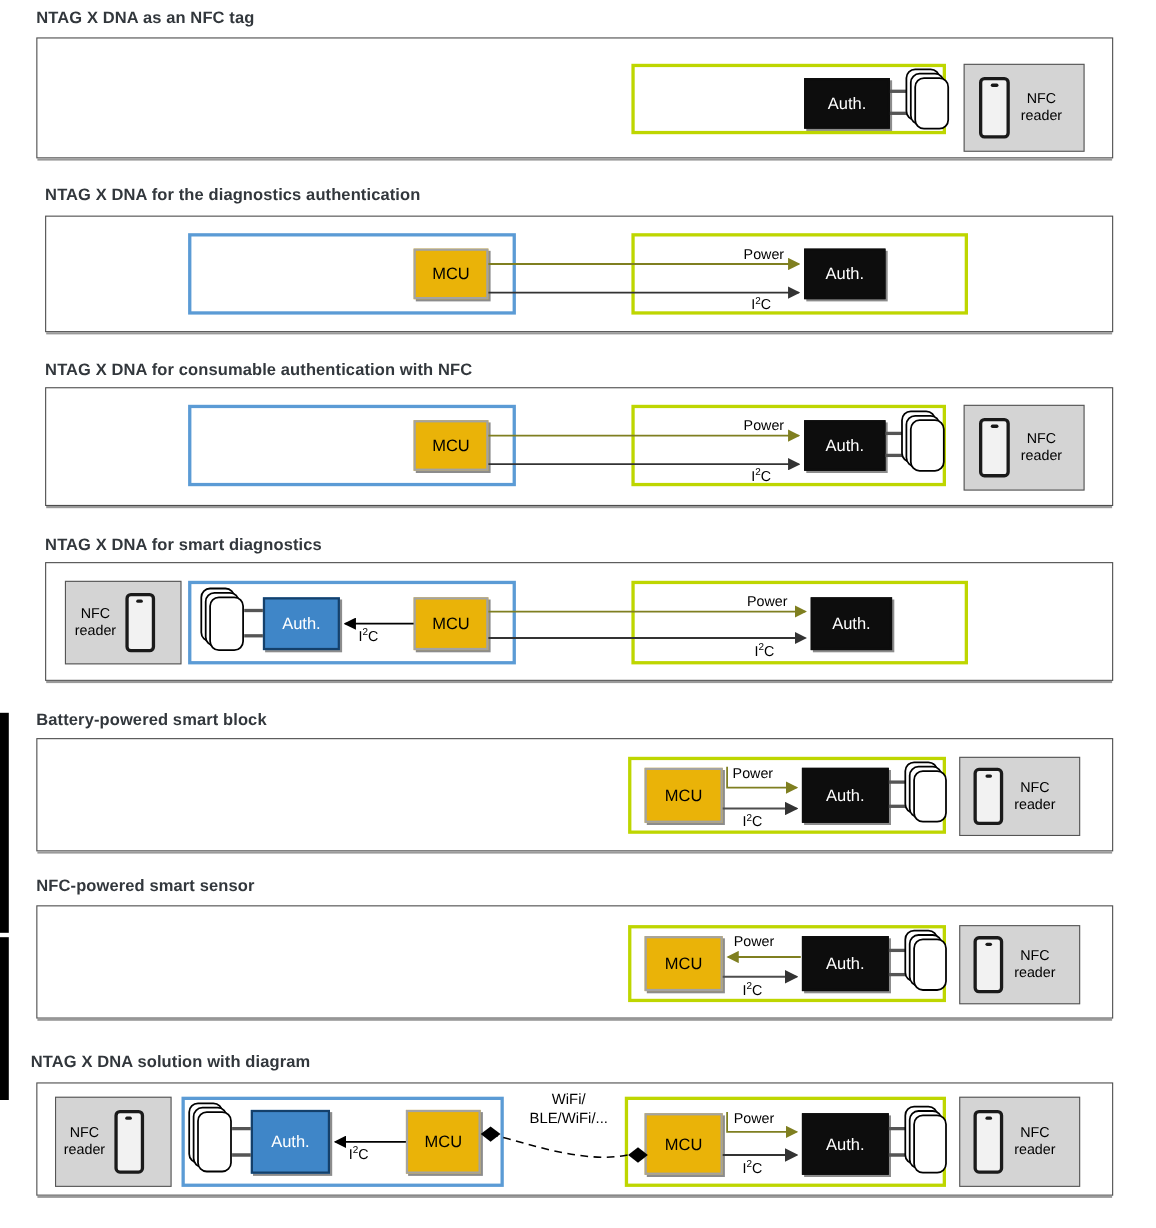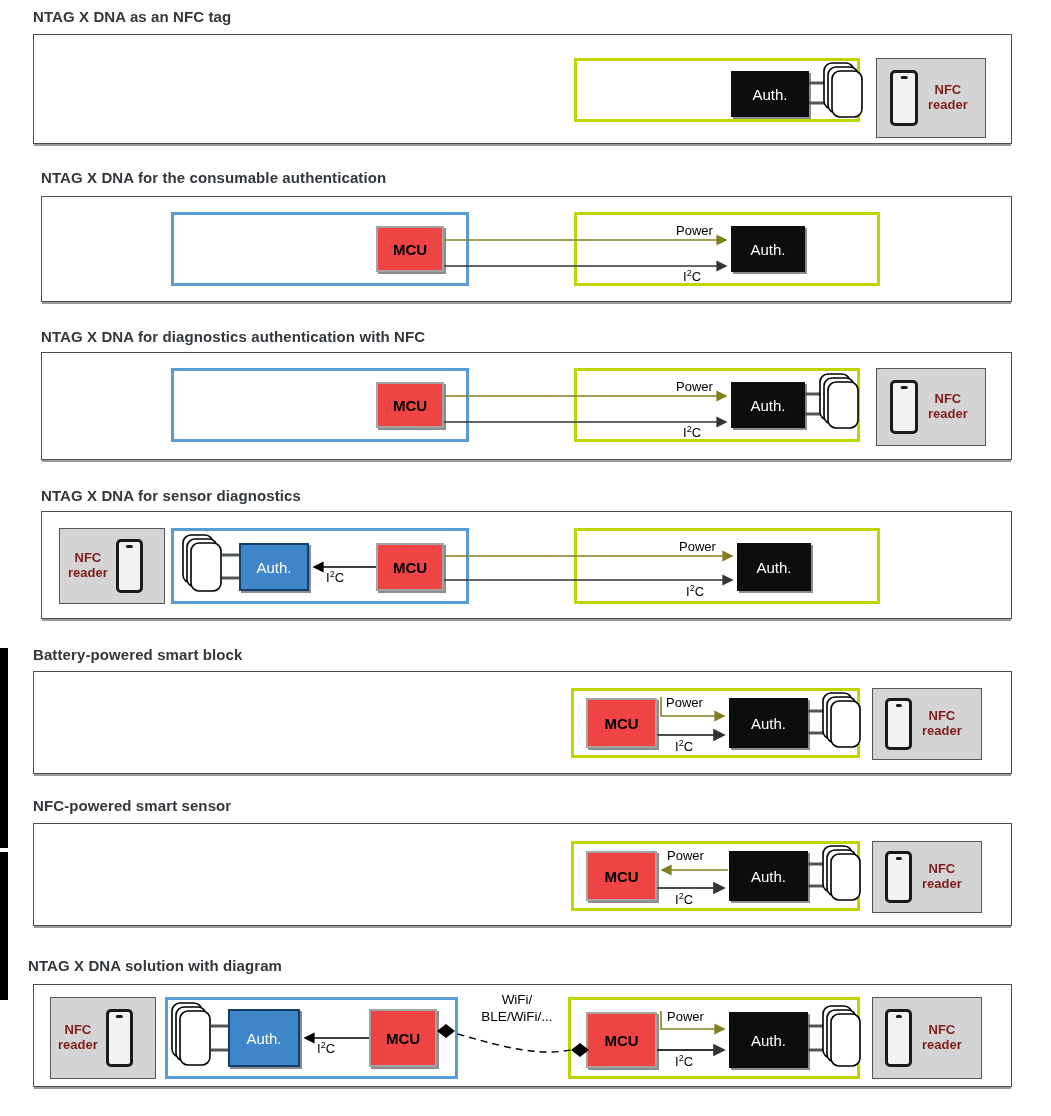--- a/index.html
+++ b/index.html
@@ -12,27 +12,27 @@
 
   
   .frame{position:absolute;box-sizing:border-box;background:transparent;}
   .frame.green{border:3px solid #bed600;}
   .frame.blue{border:3px solid #5b9bd5;}
 
   
   .blk{position:absolute;box-sizing:border-box;display:flex;align-items:center;justify-content:center;
        font-size:15px;border:2px solid #a3a3a3;box-shadow:2px 2px 0 rgba(0,0,0,.45);}
   .blk.black{background:#0d0d0d;color:#ffffff;border-color:#0d0d0d;}
-  .blk.grey{background:#ef4444;color:#000000;font-weight:bold;}
+  .blk.grey{background:#eab308;color:#000000;}
   .blk.blue{background:#3f86c8;color:#ffffff;border-color:#14406b;}
 
   
   .reader{position:absolute;box-sizing:border-box;background:#d4d4d4;border:1.5px solid #555;
           display:flex;align-items:center;}
-  .reader .lbl{font-size:13px;line-height:1.15;text-align:center;color:#7f1d1d;font-weight:bold;}
+  .reader .lbl{font-size:13px;line-height:1.15;text-align:center;color:#000000;}
   .phone{position:relative;box-sizing:border-box;border:3px solid #1a1a1a;border-radius:5px;background:#f2f2f2;}
   .phone .spk{position:absolute;top:3px;left:50%;transform:translateX(-50%);width:30%;height:3px;background:#1a1a1a;border-radius:2px;}
 
   
   .albl{position:absolute;font-size:13px;color:#000;white-space:nowrap;}
   .albl sup{font-size:9px;vertical-align:super;}
 
   .wiredlbl{position:absolute;font-size:13.5px;line-height:1.25;text-align:center;color:#000;white-space:nowrap;}
 
   svg{position:absolute;overflow:visible;}
@@ -63,21 +63,21 @@
 <div class="reader" style="left:876px;top:58px;width:110px;height:80px;">
   <div class="phone" style="width:28px;height:56px;margin-left:13px;">
     <div class="spk"></div>
   </div>
   <div class="lbl" style="margin-left:10px;">
     <div>NFC</div>
     <div>reader</div>
   </div>
 </div>
 
-<div class="sec-title" style="left:41px;top:169px;">NTAG X DNA for the consumable authentication</div>
+<div class="sec-title" style="left:41px;top:169px;">NTAG X DNA for the diagnostics authentication</div>
 <div class="panel" style="left:41px;top:196px;width:971px;height:106px;"></div>
 
 <div class="frame blue" style="left:171px;top:212px;width:298px;height:74px;"></div>
 <div class="frame green" style="left:574px;top:212px;width:306px;height:74px;"></div>
 
 <div class="blk grey" style="left:376px;top:226px;width:68px;height:46px;">MCU</div>
 <div class="blk black" style="left:731px;top:226px;width:74px;height:46px;">Auth.</div>
 
 <svg class="lay" width="1051" height="1116" style="pointer-events:none;">
   <defs>
@@ -93,21 +93,21 @@
     <marker id="ah-pow-l" markerWidth="7" markerHeight="7" refX="6" refY="3.5" orient="auto">
         <path d="M0,0 L7,3.5 L0,7 z" fill="#7f7f20"></path>
       </marker>
   </defs>
   <line x1="444" y1="240" x2="726" y2="240" stroke="#7f7f20" stroke-width="1.6" marker-end="url(#ah-pow)"></line>
   <line x1="444" y1="266" x2="726" y2="266" stroke="#333" stroke-width="1.6" marker-end="url(#ah-i2c)"></line>
 </svg>
 <div class="albl" style="left:676px;top:223px;"><span>Power</span></div>
 <div class="albl" style="left:683px;top:268px;"><span>I</span><sup>2</sup><span>C</span></div>
 
-<div class="sec-title" style="left:41px;top:328px;">NTAG X DNA for diagnostics authentication with NFC</div>
+<div class="sec-title" style="left:41px;top:328px;">NTAG X DNA for consumable authentication with NFC</div>
 <div class="panel" style="left:41px;top:352px;width:971px;height:108px;"></div>
 
 <div class="frame blue" style="left:171px;top:368px;width:298px;height:74px;"></div>
 <div class="frame green" style="left:574px;top:368px;width:286px;height:74px;"></div>
 
 <div class="blk grey" style="left:376px;top:382px;width:68px;height:46px;">MCU</div>
 <div class="blk black" style="left:731px;top:382px;width:74px;height:46px;">Auth.</div>
 
 <svg class="lay" width="1051" height="1116" style="pointer-events:none;">
   <line x1="444" y1="396" x2="726" y2="396" stroke="#7f7f20" stroke-width="1.6" marker-end="url(#ah-pow)"></line>
@@ -126,21 +126,21 @@
 <div class="reader" style="left:876px;top:368px;width:110px;height:78px;">
   <div class="phone" style="width:28px;height:54px;margin-left:13px;">
     <div class="spk"></div>
   </div>
   <div class="lbl" style="margin-left:10px;">
     <div>NFC</div>
     <div>reader</div>
   </div>
 </div>
 
-<div class="sec-title" style="left:41px;top:487px;">NTAG X DNA for sensor diagnostics</div>
+<div class="sec-title" style="left:41px;top:487px;">NTAG X DNA for smart diagnostics</div>
 <div class="panel" style="left:41px;top:511px;width:971px;height:108px;"></div>
 
 <div class="reader" style="left:59px;top:528px;width:106px;height:76px;">
   <div class="lbl" style="margin-left:8px;">
     <div>NFC</div>
     <div>reader</div>
   </div>
   <div class="phone" style="width:27px;height:54px;margin-left:8px;">
     <div class="spk"></div>
   </div>

